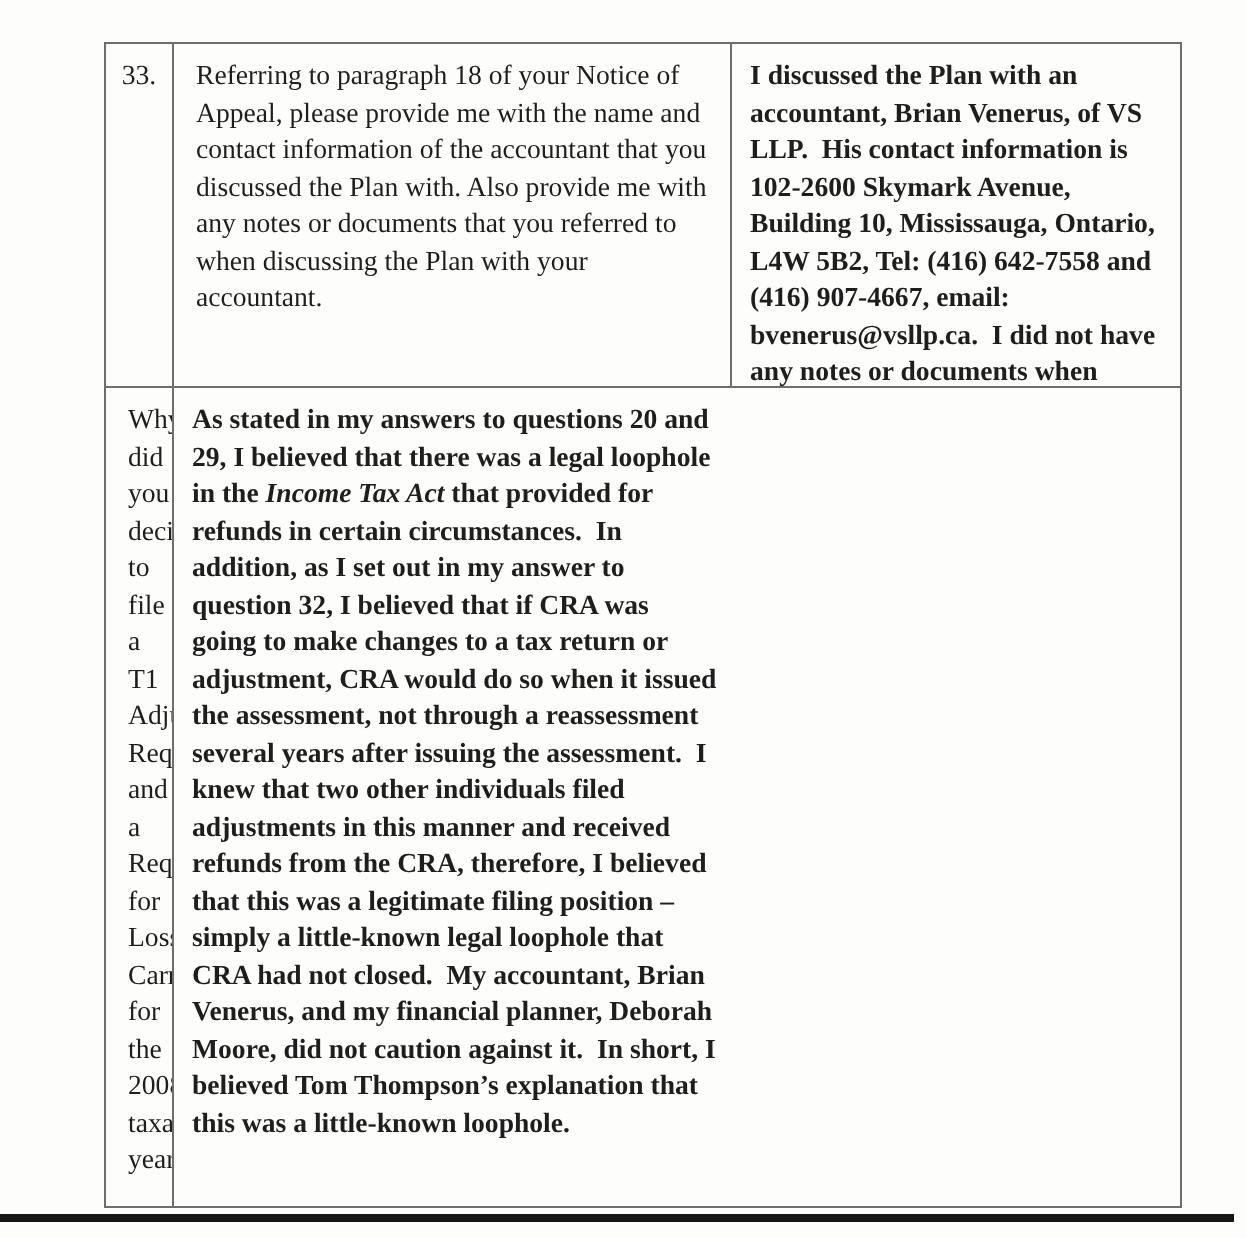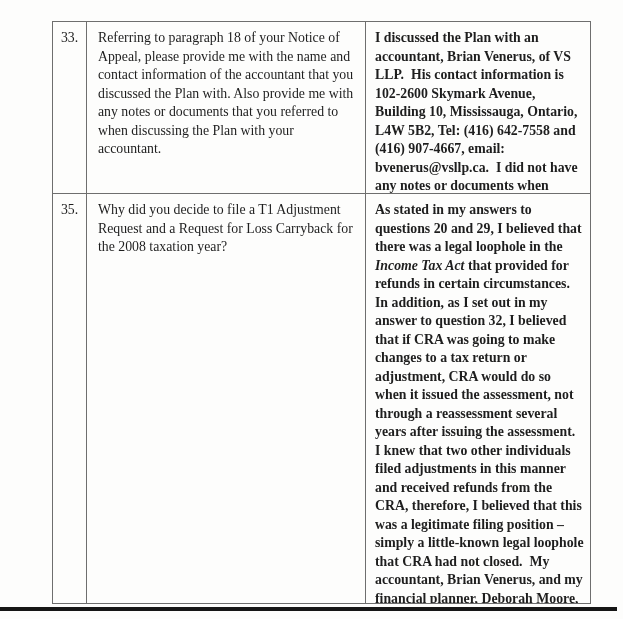--- a/index.html
+++ b/index.html
@@ -64,20 +64,19 @@
 </head>
 <body>
 
 <div class="page">
   <div class="qa-table">
 
     <div class="cell num-cell v-line h-line">33.</div>
     <div class="cell question-cell v-line h-line"><span>Referring to paragraph 18 of your Notice of Appeal, please provide me with the name and contact information of the accountant that you discussed the Plan with. Also provide me with any notes or documents that you referred to when discussing the Plan with your accountant.</span></div>
     <div class="cell answer-cell h-line"><span>I discussed the Plan with an accountant, Brian Venerus, of VS LLP.  His contact information is 102-2600 Skymark Avenue, Building 10, Mississauga, Ontario, L4W 5B2, Tel: (416) 642-7558 and (416) 907-4667, email: bvenerus@vsllp.ca.  I did not have any notes or documents when discussing the Plan with Brian.</span></div>
 
-    <div class="cell num-cell v-line">35.</div>
     <div class="cell question-cell v-line"><span>Why did you decide to file a T1 Adjustment Request and a Request for Loss Carryback for the 2008 taxation year?</span></div>
     <div class="cell answer-cell"><span>As stated in my answers to questions 20 and 29, I believed that there was a legal loophole in the </span><span class="italic">Income Tax Act</span><span> that provided for refunds in certain circumstances.  In addition, as I set out in my answer to question 32, I believed that if CRA was going to make changes to a tax return or adjustment, CRA would do so when it issued the assessment, not through a reassessment several years after issuing the assessment.  I knew that two other individuals filed adjustments in this manner and received refunds from the CRA, therefore, I believed that this was a legitimate filing position – simply a little-known legal loophole that CRA had not closed.  My accountant, Brian Venerus, and my financial planner, Deborah Moore, did not caution against it.  In short, I believed Tom Thompson’s explanation that this was a little-known loophole.</span></div>
 
   </div>
 
   <div class="scan-edge"></div>
 </div>
 
 </body></html>

